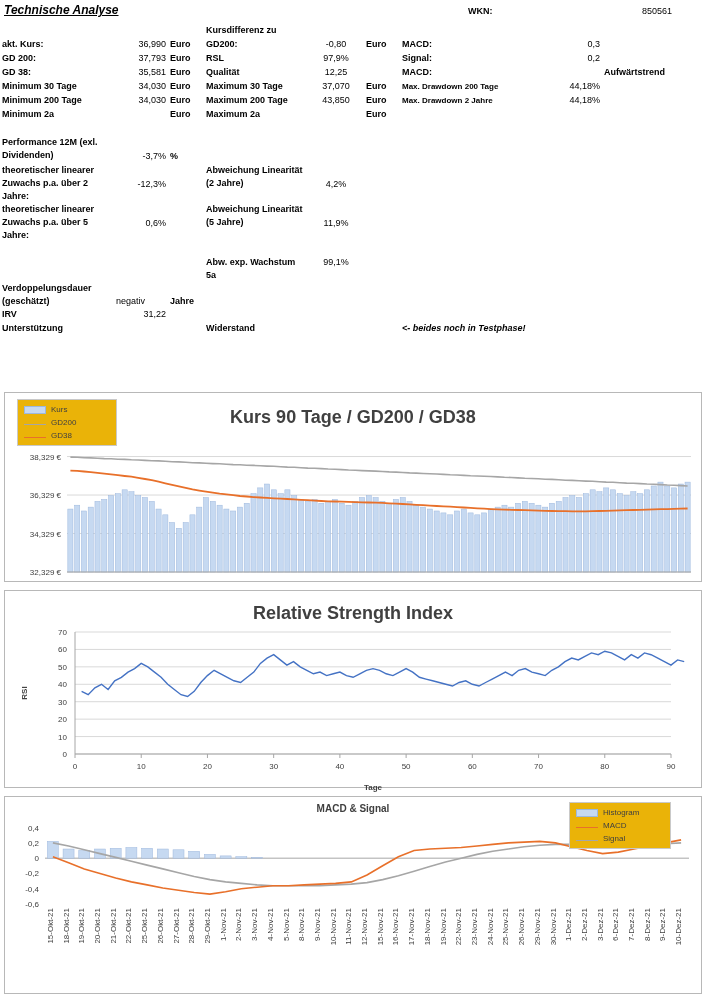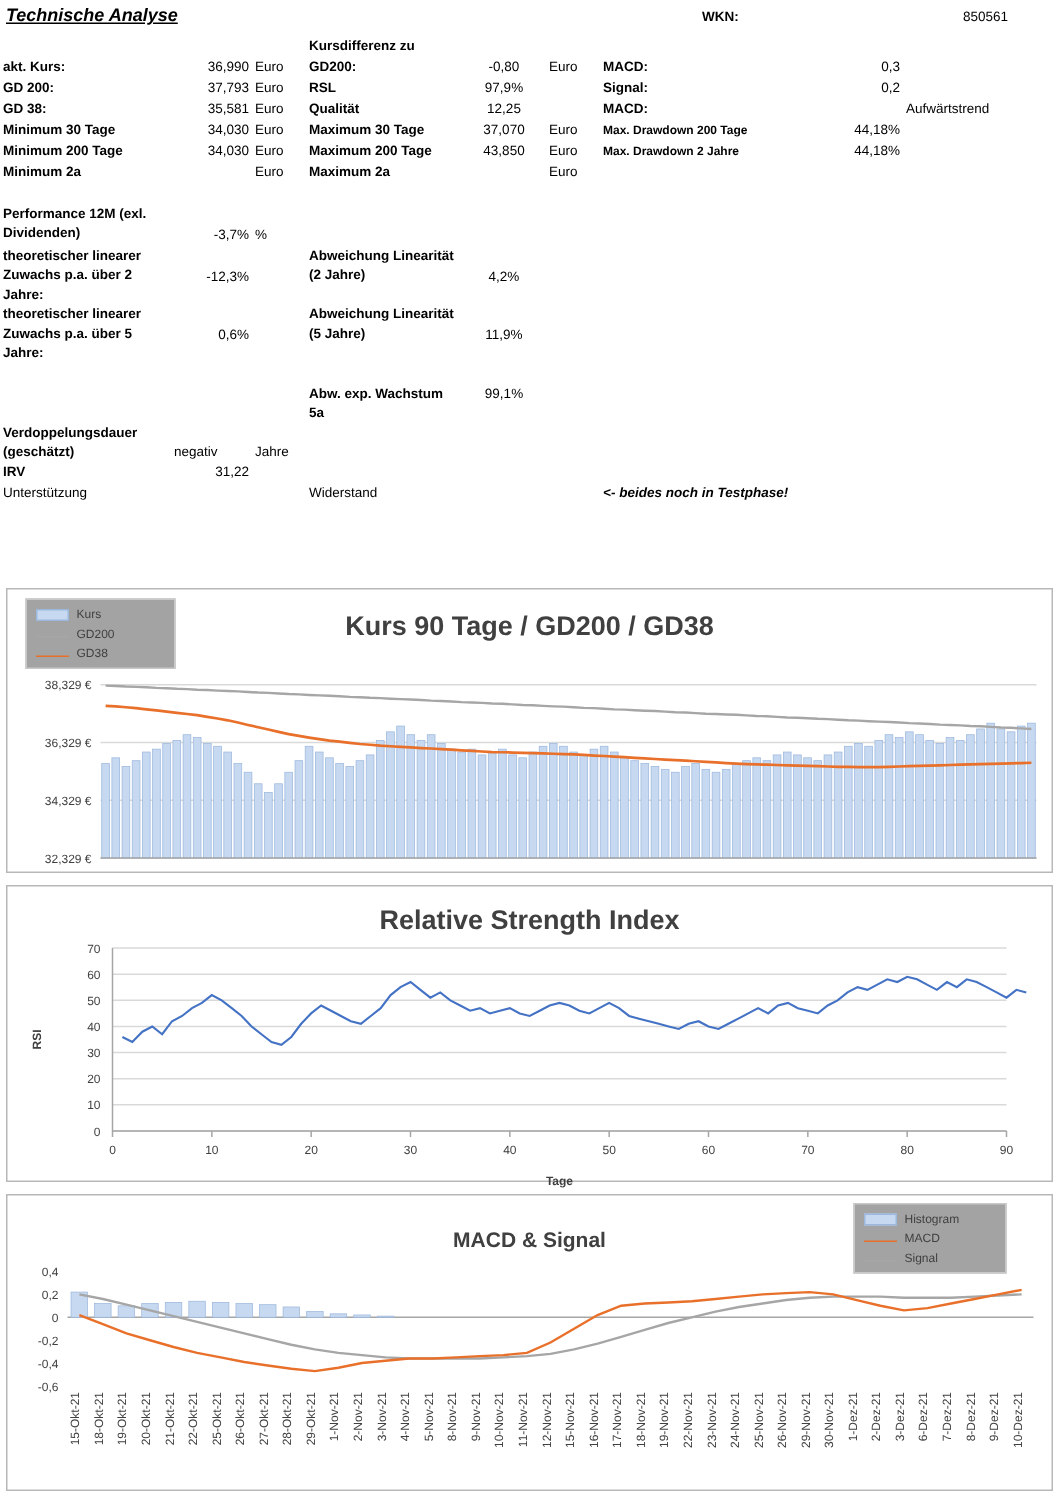--- a/index.html
+++ b/index.html
@@ -28,34 +28,34 @@
   table.data td { font-size:9px; padding:0 2px; height:14px; vertical-align:top; line-height:13px; }
   .c-lab { width:112px; font-weight:bold; }
   .c-val { width:56px; text-align:right; }
   .c-unit{ width:36px; }
   .c-lab2{ width:104px; font-weight:bold; }
   .c-val2{ width:56px; text-align:center; }
   .c-unit2{ width:36px; }
   .c-lab3{ width:116px; font-weight:bold; }
   .c-val3{ width:86px; text-align:right; }
   .c-unit3{ width:auto; }
-  .nb { font-weight:normal; }
+  .nb { font-weight:bold; }
   .ital { font-style:italic; font-weight:bold; }
   .spacer td { height:9px; }
 
   
   .panel {
     position:absolute; left:4px; width:698px;
     border:1px solid #b8b8b8; background:#fff;
   }
   .panel-title {
     text-align:center; font-size:18px; font-weight:bold; color:#404040;
   }
   .legend-box {
-    position:absolute; border:1px solid #c9c9c9; background:#a3a3a3;
+    position:absolute; border:1px solid #c9c9c9; background:#eab308;
     padding:3px 6px; font-size:8px; color:#404040;
   }
   .legend-row { display:flex; align-items:center; height:13px; }
   .swatch { width:22px; height:8px; margin-right:5px; display:inline-block; }
   .swatch.line { height:0; border-top:1.6px solid; margin-top:4px; }
 
   svg { display:block; }
   .gridline { stroke:#d9d9d9; stroke-width:1; }
   .axisline { stroke:#a6a6a6; stroke-width:1; }
   .tick-text { font-size:8px; fill:#404040; font-family:"Liberation Sans", sans-serif; }
@@ -416,21 +416,21 @@
         <text x="666" y="145" class="tick-text" text-anchor="middle">90</text>
         <line x1="70" y1="8" x2="70" y2="130" class="axisline"></line>
         <line x1="70" y1="130" x2="666" y2="130" class="axisline"></line>
         <polyline points="76.6,67.3 83.2,70.7 89.9,63.8 96.5,60.3 103.1,65.5 109.7,56.8 116.4,53.3 123.0,48.1 129.6,44.6 136.2,39.4 142.8,42.9 149.5,48.1 156.1,53.3 162.7,60.3 169.3,65.5 176.0,70.7 182.6,72.5 189.2,67.3 195.8,58.5 202.4,51.6 209.1,46.3 215.7,49.8 222.3,53.3 228.9,56.8 235.6,58.5 242.2,53.3 248.8,48.1 255.4,39.4 262.0,34.1 268.7,30.7 275.3,35.9 281.9,41.1 288.5,37.6 295.2,42.9 301.8,46.3 308.4,49.8 315.0,48.1 321.6,51.6 328.3,49.8 334.9,48.1 341.5,51.6 348.1,53.3 354.8,49.8 361.4,46.3 368.0,44.6 374.6,46.3 381.2,49.8 387.9,51.6 394.5,48.1 401.1,44.6 407.7,48.1 414.4,53.3 421.0,55.1 427.6,56.8 434.2,58.5 440.8,60.3 447.5,62.0 454.1,58.5 460.7,56.8 467.3,60.3 474.0,62.0 480.6,58.5 487.2,55.1 493.8,51.6 500.4,48.1 507.1,51.6 513.7,46.3 520.3,44.6 526.9,48.1 533.6,49.8 540.2,51.6 546.8,46.3 553.4,42.9 560.0,37.6 566.7,34.1 573.3,35.9 579.9,32.4 586.5,28.9 593.2,30.7 599.8,27.2 606.4,28.9 613.0,32.4 619.6,35.9 626.3,30.7 632.9,34.1 639.5,28.9 646.1,30.7 652.8,34.1 659.4,37.6 666.0,41.1 672.6,35.9 679.2,37.6" fill="none" stroke="#4472c4" stroke-width="1.4"></polyline>
         <text x="368" y="166" class="axis-name" text-anchor="middle">Tage</text>
         <text x="0" y="0" class="axis-name" text-anchor="middle" transform="translate(22,69) rotate(-90)">RSI</text>
       </svg>
   </div>
 
   <div class="panel" style="top:796px; height:198px;">
-    <div class="panel-title" style="margin-top:21px; font-size:14px;">MACD &amp; Signal</div>
+    <div class="panel-title" style="margin-top:6px; font-size:10px;">MACD &amp; Signal</div>
     <svg id="svg-macd" width="696" height="168">
         <text x="34" y="16.63636363636364" class="tick-text" text-anchor="end">0,4</text>
         <text x="34" y="31.909090909090907" class="tick-text" text-anchor="end">0,2</text>
         <text x="34" y="47.18181818181819" class="tick-text" text-anchor="end">0</text>
         <text x="34" y="62.45454545454545" class="tick-text" text-anchor="end">-0,2</text>
         <text x="34" y="77.72727272727273" class="tick-text" text-anchor="end">-0,4</text>
         <text x="34" y="93" class="tick-text" text-anchor="end">-0,6</text>
         <line x1="40" y1="44.18181818181819" x2="684" y2="44.18181818181819" class="axisline"></line>
         <rect x="42.35609756097561" y="27.38181818181819" width="10.995121951219511" height="16.799999999999997" fill="#c6d9f1" stroke="#9db8dd" stroke-width="0.5"></rect>
         <rect x="58.06341463414634" y="35.01818181818183" width="10.995121951219511" height="9.163636363636357" fill="#c6d9f1" stroke="#9db8dd" stroke-width="0.5"></rect>

